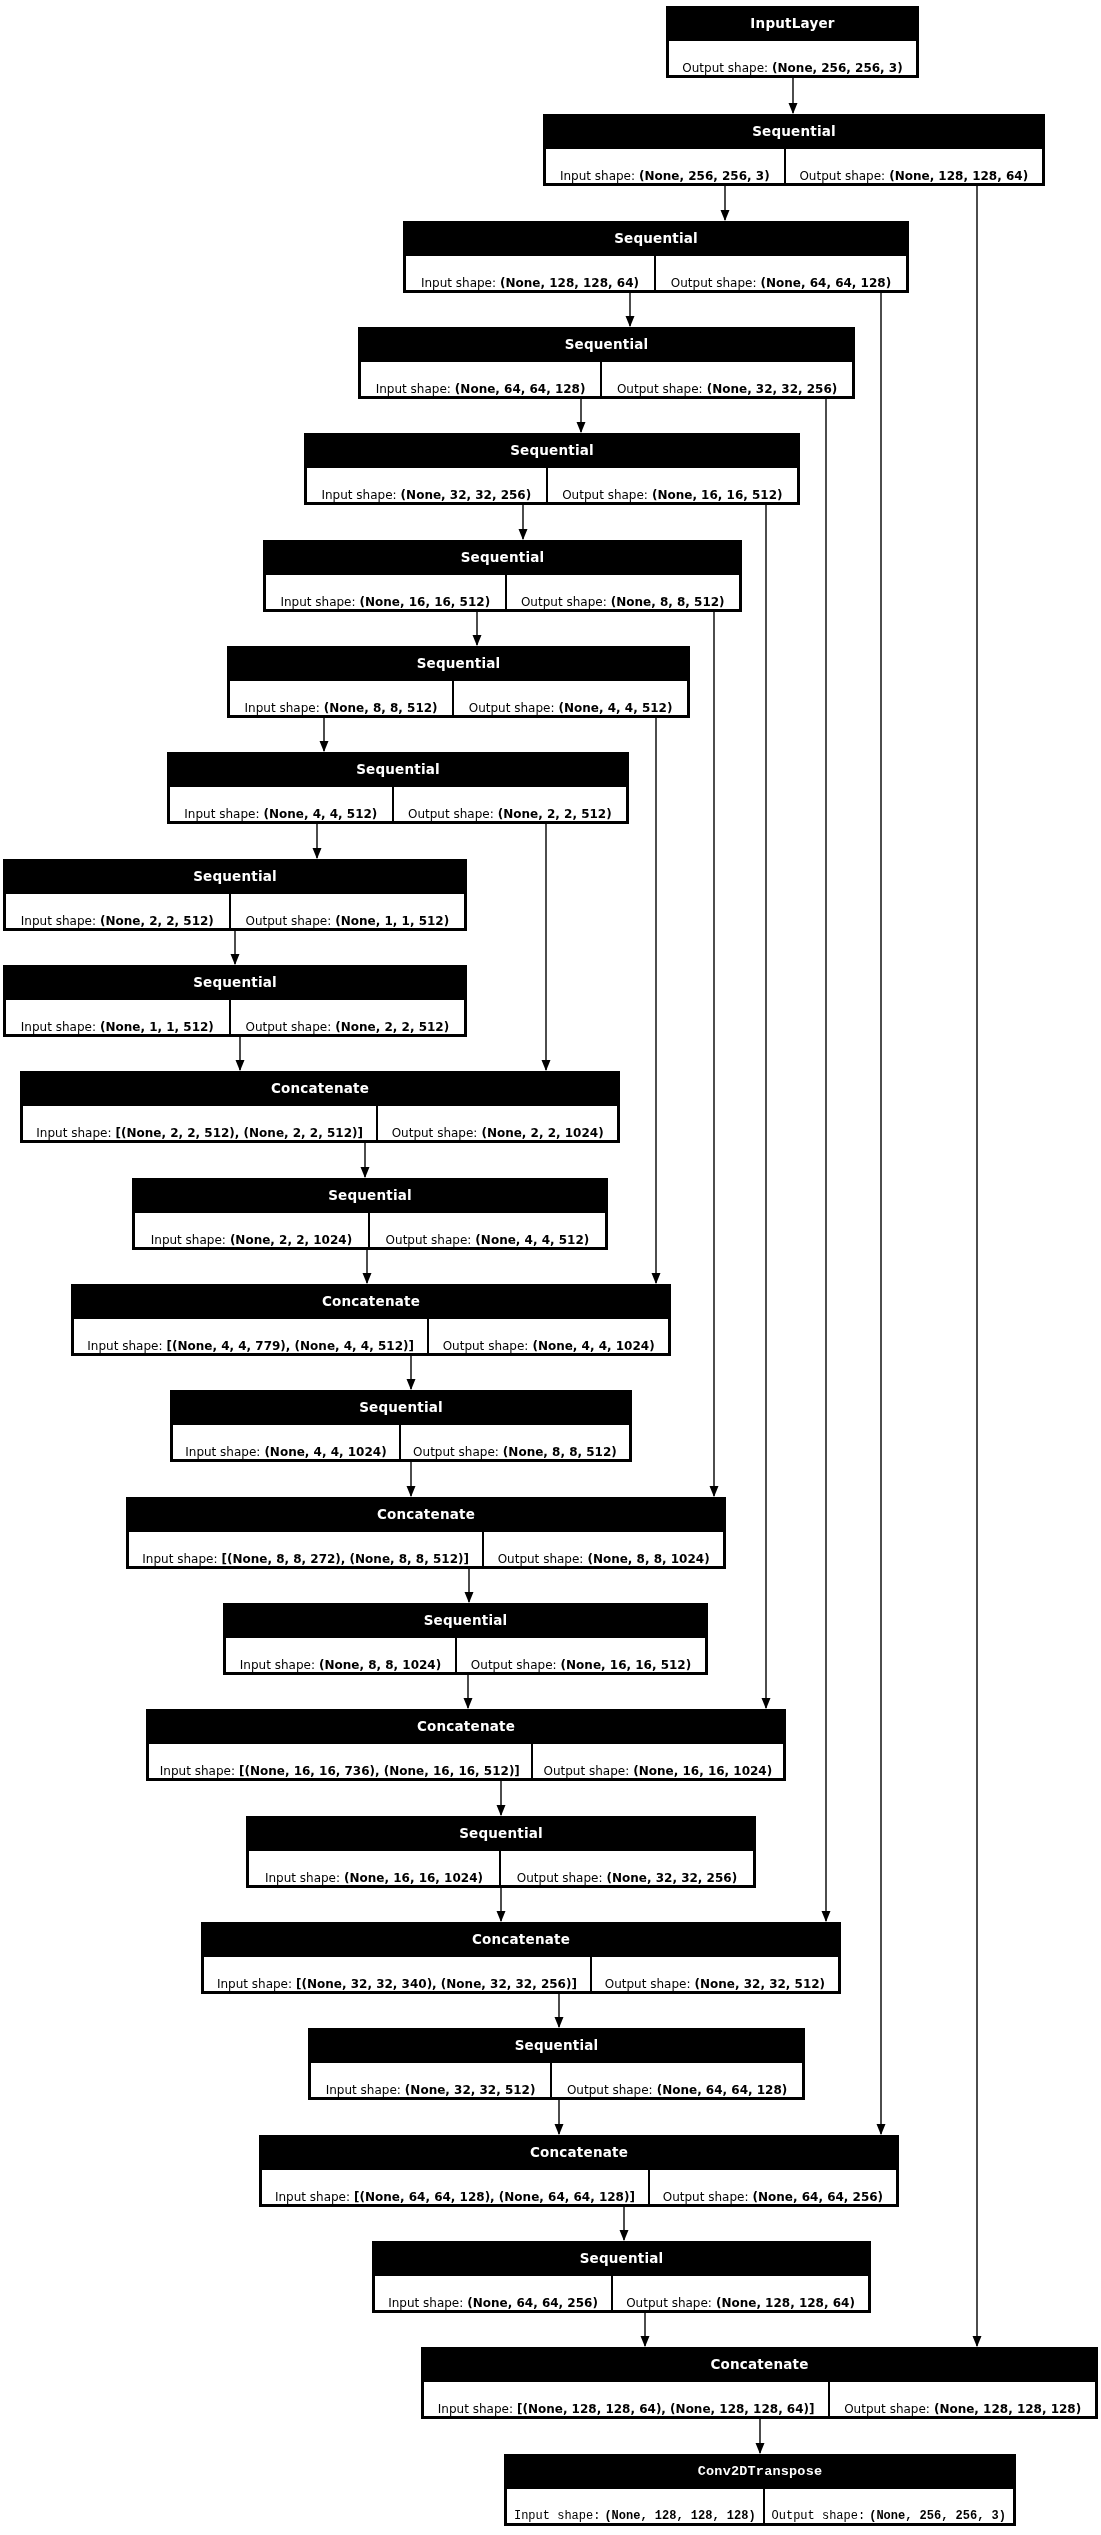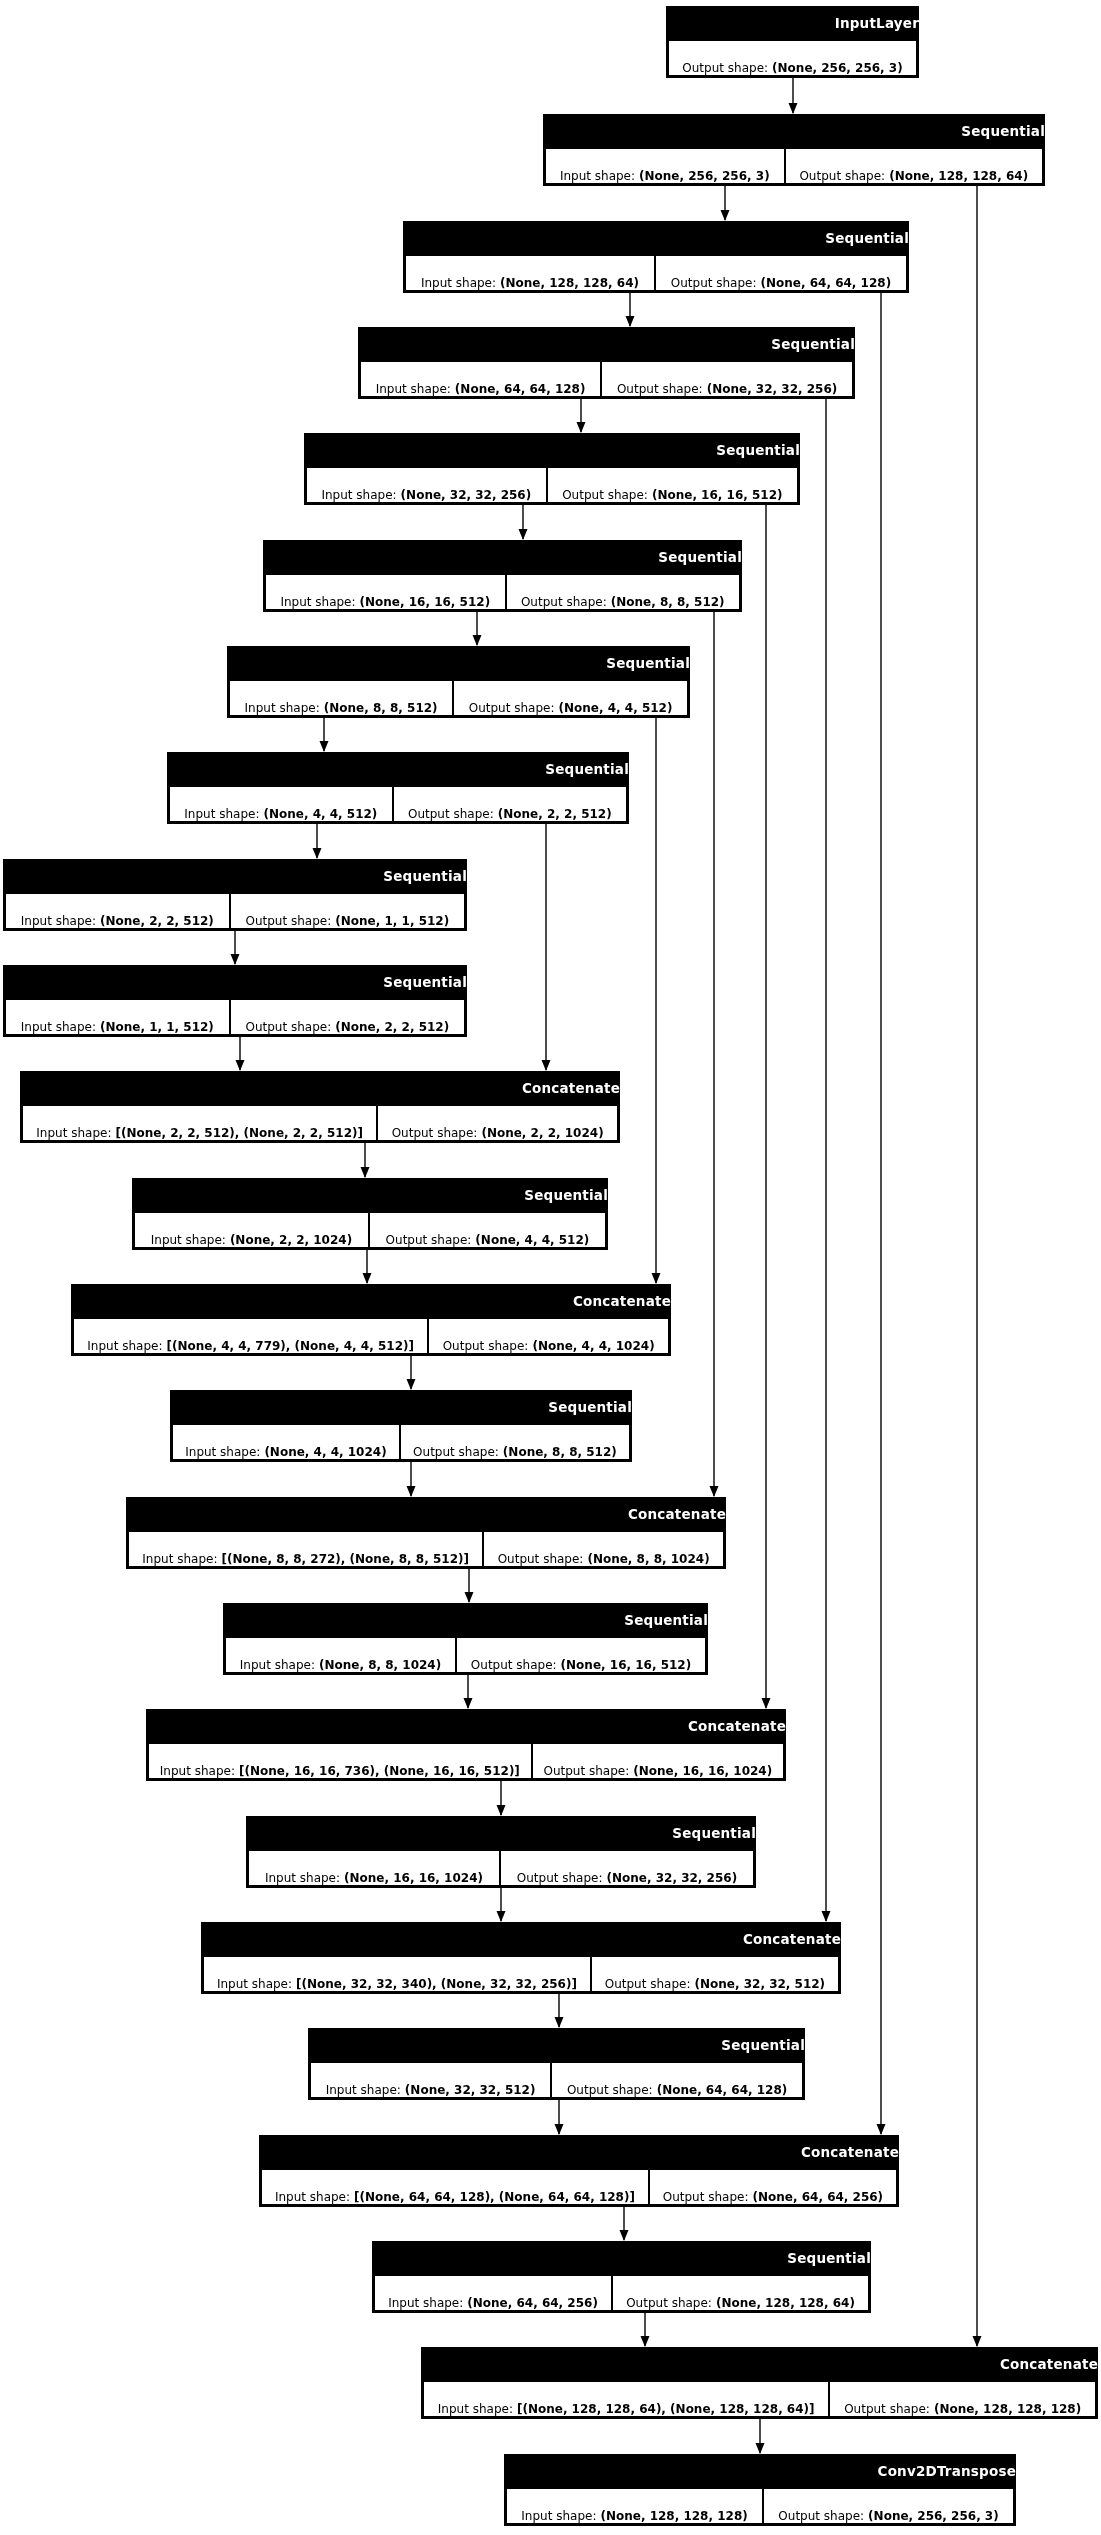--- a/index.html
+++ b/index.html
@@ -21,21 +21,21 @@
     width:1101px;height:2535px;
   }
   .node{
     position:absolute;
     background:var(--node-fill,#000);
     box-sizing:border-box;
   }
   .node-title{
     height:35px;
     line-height:35px;
-    text-align:right;
+    text-align:center;
     color:var(--node-title-text,#fff);
     font-weight:bold;
     font-size:13.5px;
     letter-spacing:.2px;
     white-space:nowrap;
     overflow:hidden;
     border-radius:14px;
   }
   .cells{
     display:flex;
@@ -391,21 +391,21 @@
           <div class="cell">
             <span class="prefix">Input shape:</span>
             <span class="shape-value">[(None, 128, 128, 64), (None, 128, 128, 64)]</span>
           </div>
           <div class="cell">
             <span class="prefix">Output shape:</span>
             <span class="shape-value">(None, 128, 128, 128)</span>
           </div>
         </div>
       </div>
-      <div class="node" style="left: 504px; top: 2454px; width: 512px; height: 72px;">
+      <div class="node" style="left: 504px; top: 2454px; width: 512px; height: 72px; font-family: Liberation Mono, monospace;">
         <div class="node-title">Conv2DTranspose</div>
         <div class="cells">
           <div class="cell">
             <span class="prefix">Input shape:</span>
             <span class="shape-value">(None, 128, 128, 128)</span>
           </div>
           <div class="cell">
             <span class="prefix">Output shape:</span>
             <span class="shape-value">(None, 256, 256, 3)</span>
           </div>

